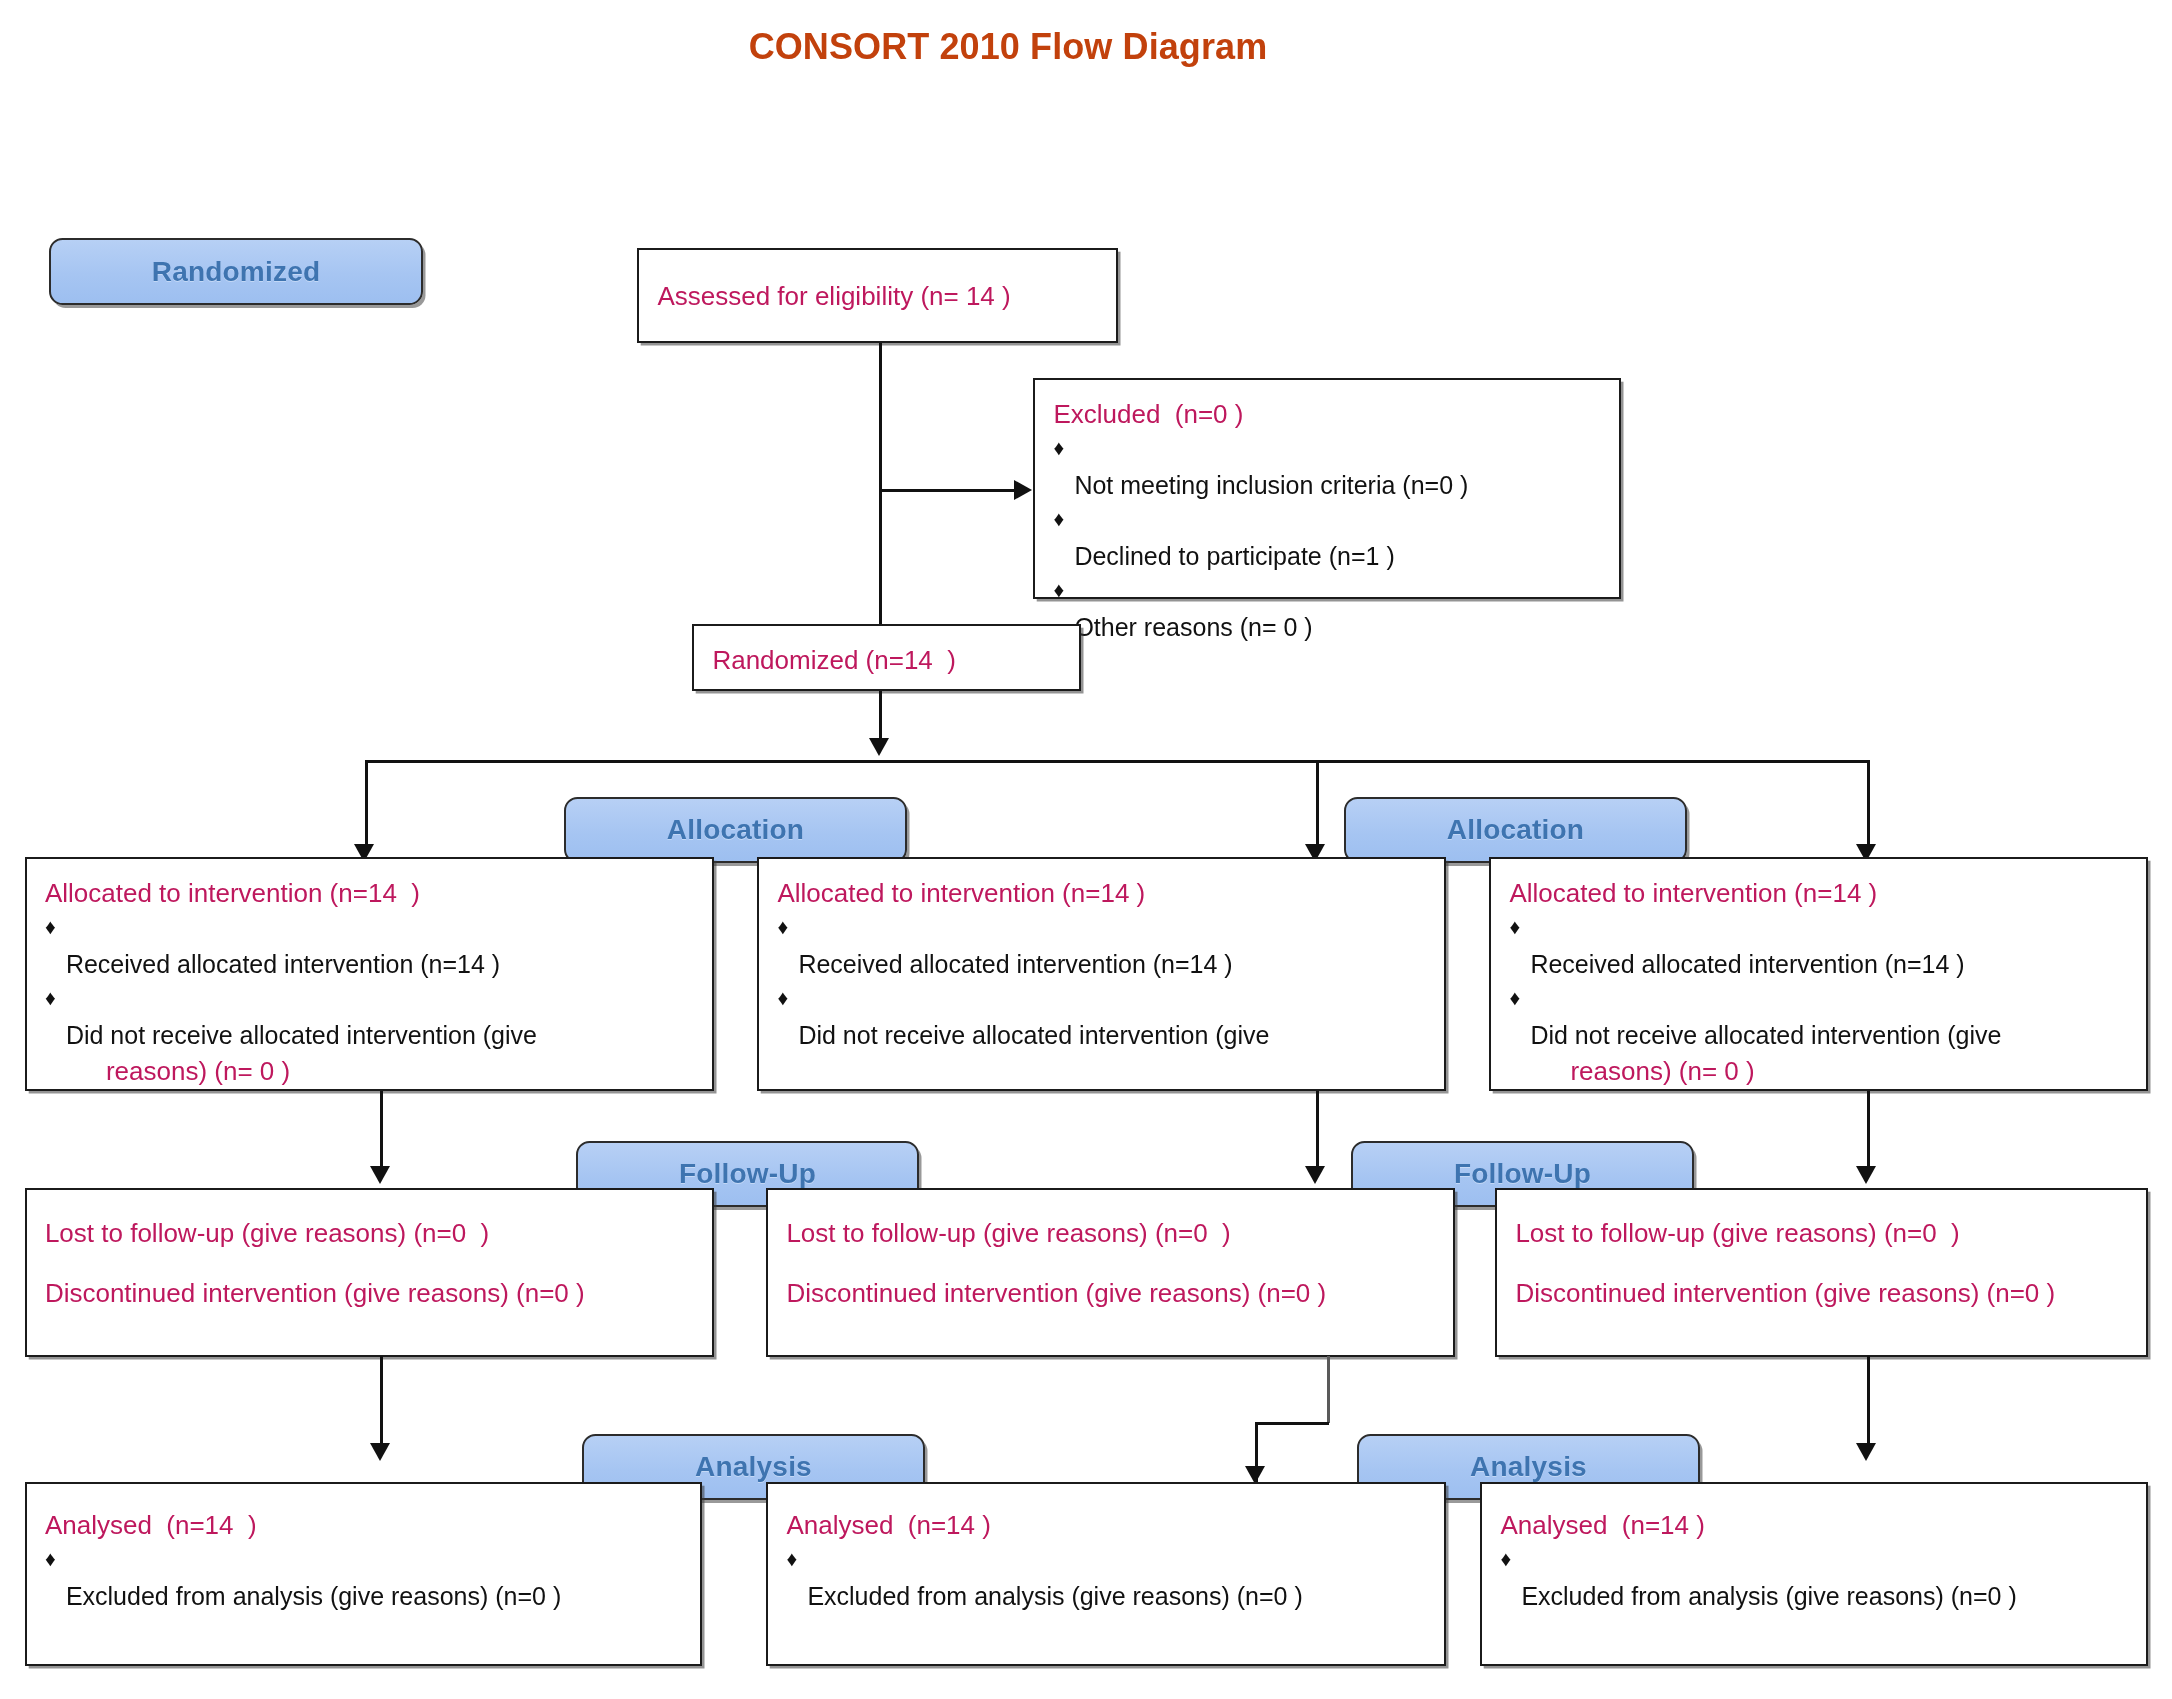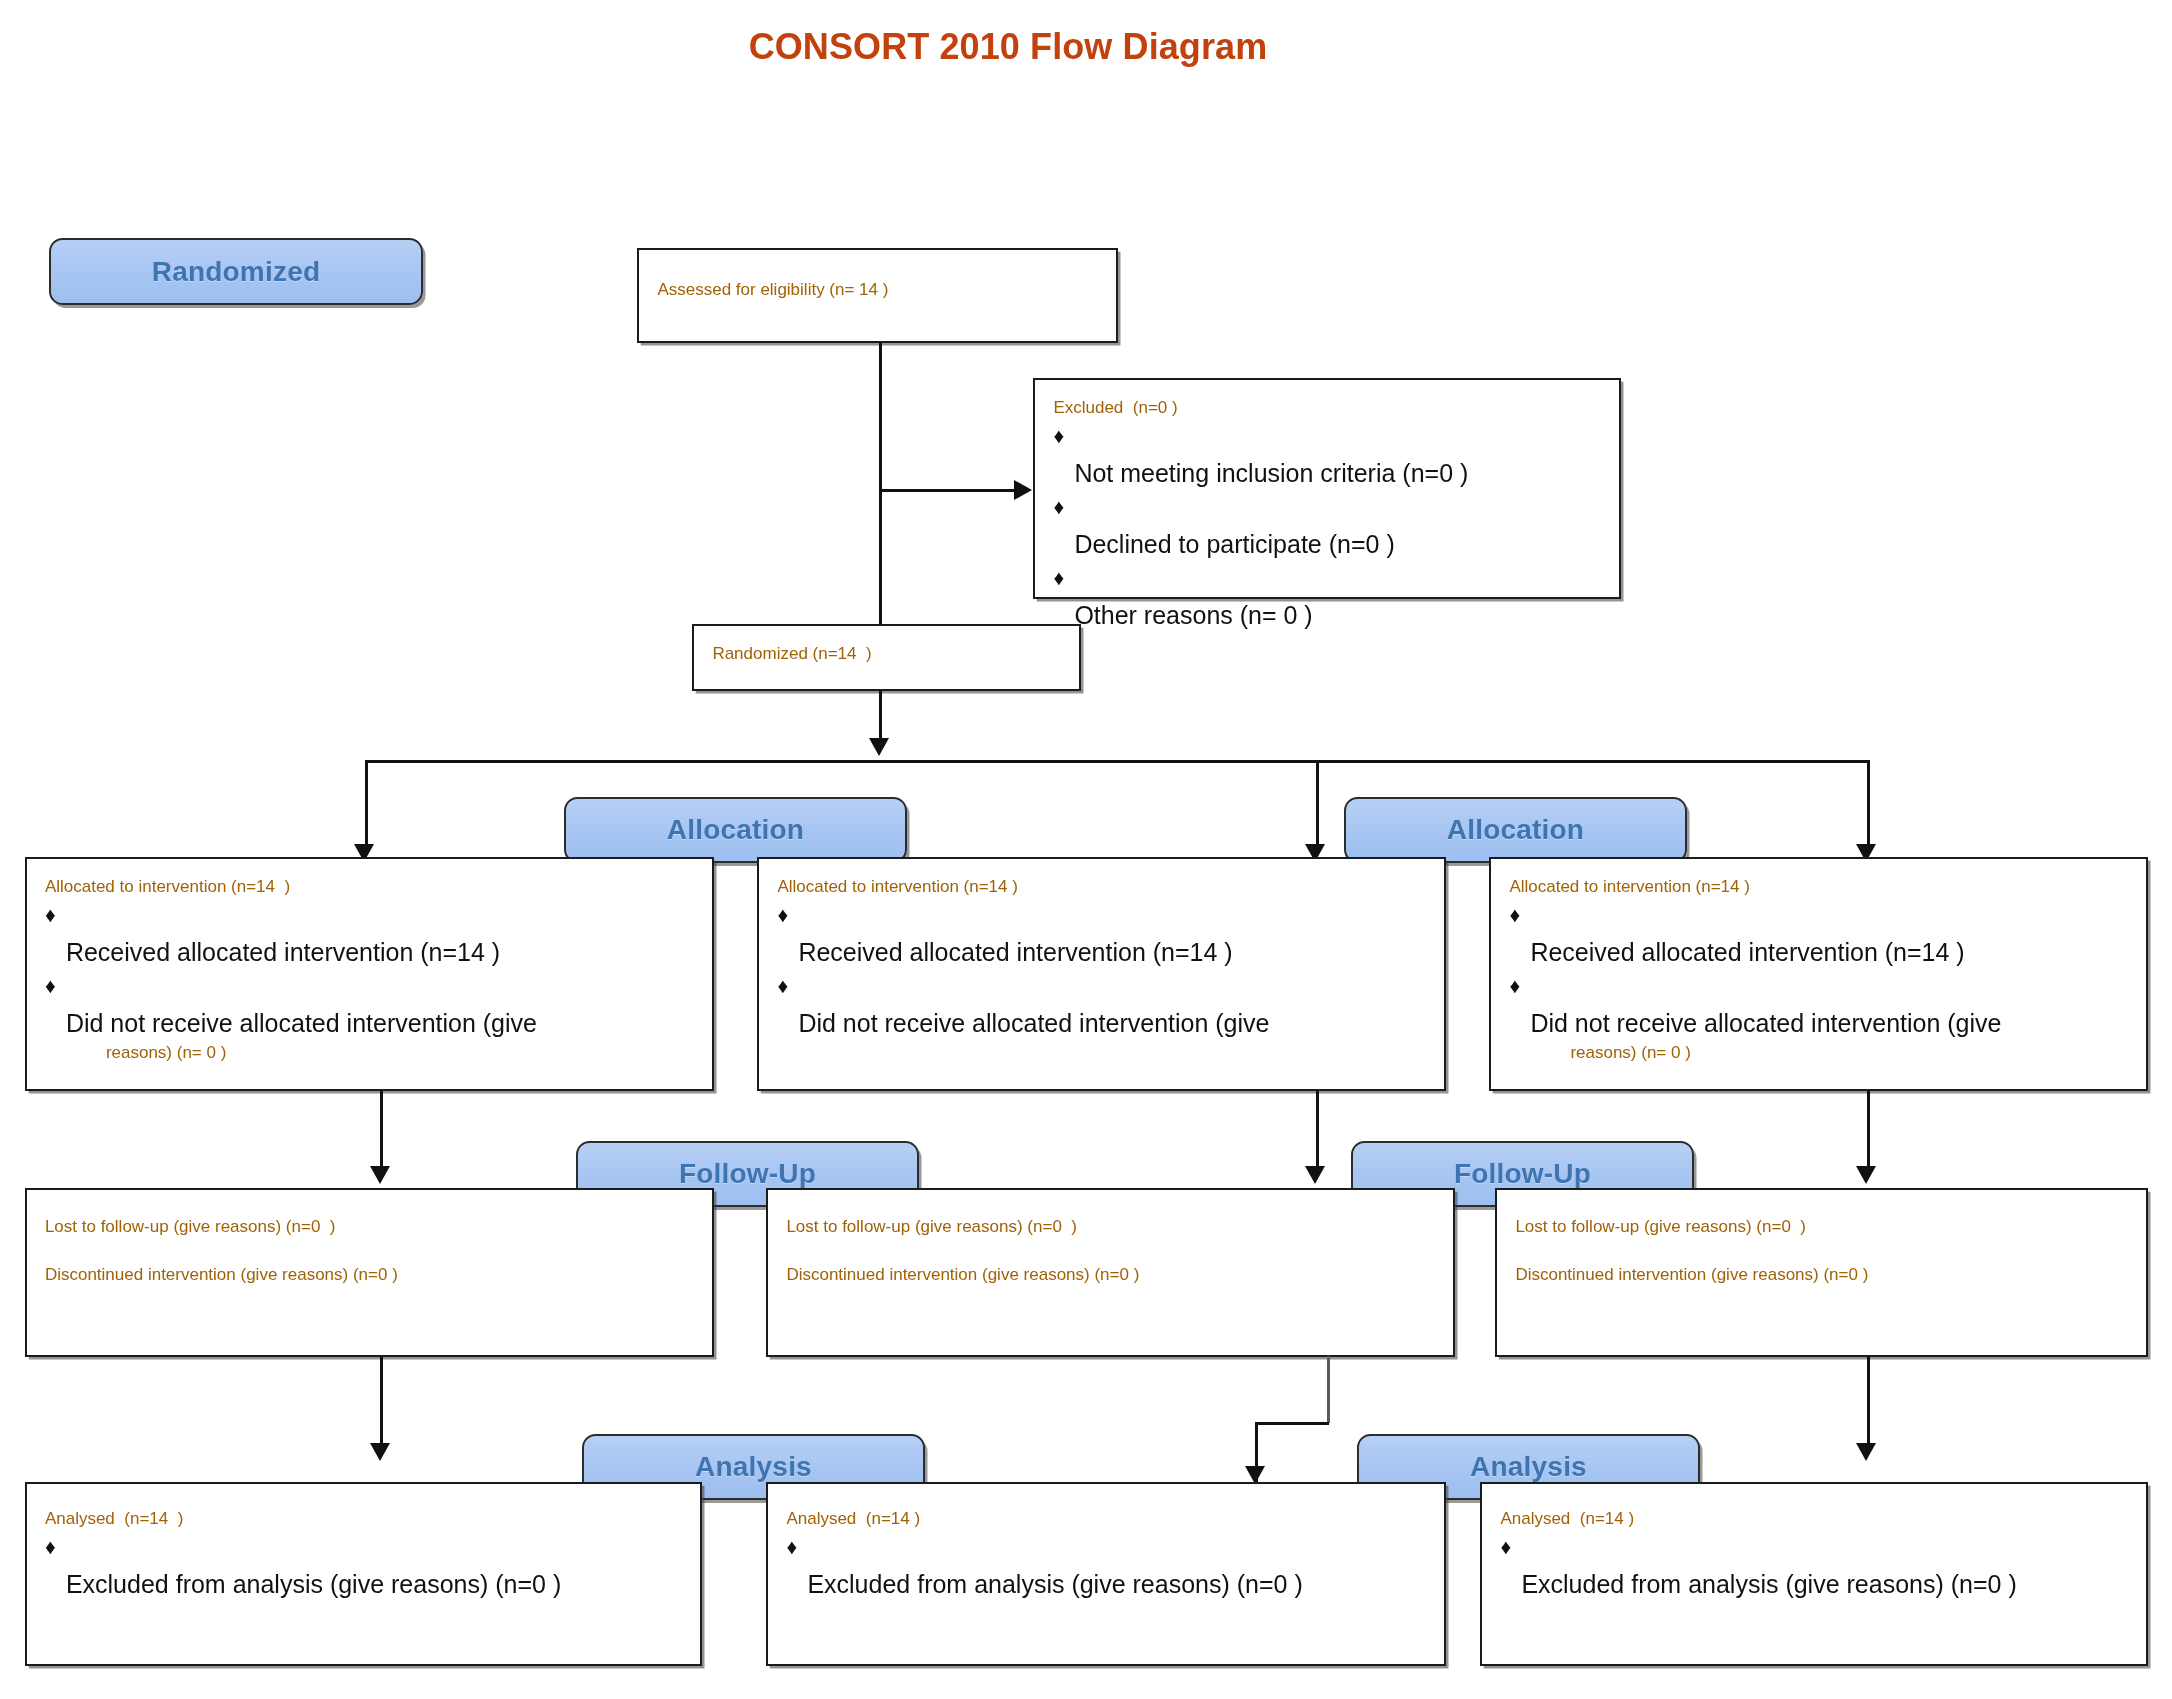--- a/index.html
+++ b/index.html
@@ -11,21 +11,21 @@
     position:absolute;left:0;top:26px;width:2016px;text-align:center;
     font-size:36px;font-weight:bold;color:#c2410c;letter-spacing:0.1px;
   }
 
   
   .box{
     position:absolute;background:#fff;border:2.5px solid #1b1b1b;
     box-sizing:border-box;box-shadow:3.1px 3.1px 0 -0.6px rgba(60,60,60,.55);
   }
   .box .line{
-    font-size:17px;color:#a16207;line-height:1.40;white-space:pre;
+    font-size:26px;color:#be185d;line-height:1.40;white-space:pre;
   }
   .box .pad{padding:16px 18.4px;}
 
   
   .bul{display:flex;align-items:flex-start;font-size:25px;color:#111;line-height:1.40;}
   .bul .dia{
     flex:0 0 auto;width:21px;text-align:left;font-size:21px;line-height:1.55;color:#111;
   }
   .bul .txt{flex:1 1 auto;white-space:pre-wrap;margin-top:36px;}
   .cont{padding-left:21px;white-space:pre;}
@@ -78,21 +78,21 @@
 
   <div class="box" style="left:1033px;top:378px;width:588px;height:221px;">
     <div class="pad">
       <div class="line">Excluded  (n=0 )</div>
       <div class="bul">
         <span class="dia">♦</span>
         <span class="txt">Not meeting inclusion criteria (n=0 )</span>
       </div>
       <div class="bul">
         <span class="dia">♦</span>
-        <span class="txt">Declined to participate (n=0 )</span>
+        <span class="txt">Declined to participate (n=1 )</span>
       </div>
       <div class="bul">
         <span class="dia">♦</span>
         <span class="txt">Other reasons (n= 0 )</span>
       </div>
     </div>
   </div>
 
   <div class="box" style="left:692px;top:624px;width:389px;height:67px;">
     <div class="pad" style="padding-top:16px;">

